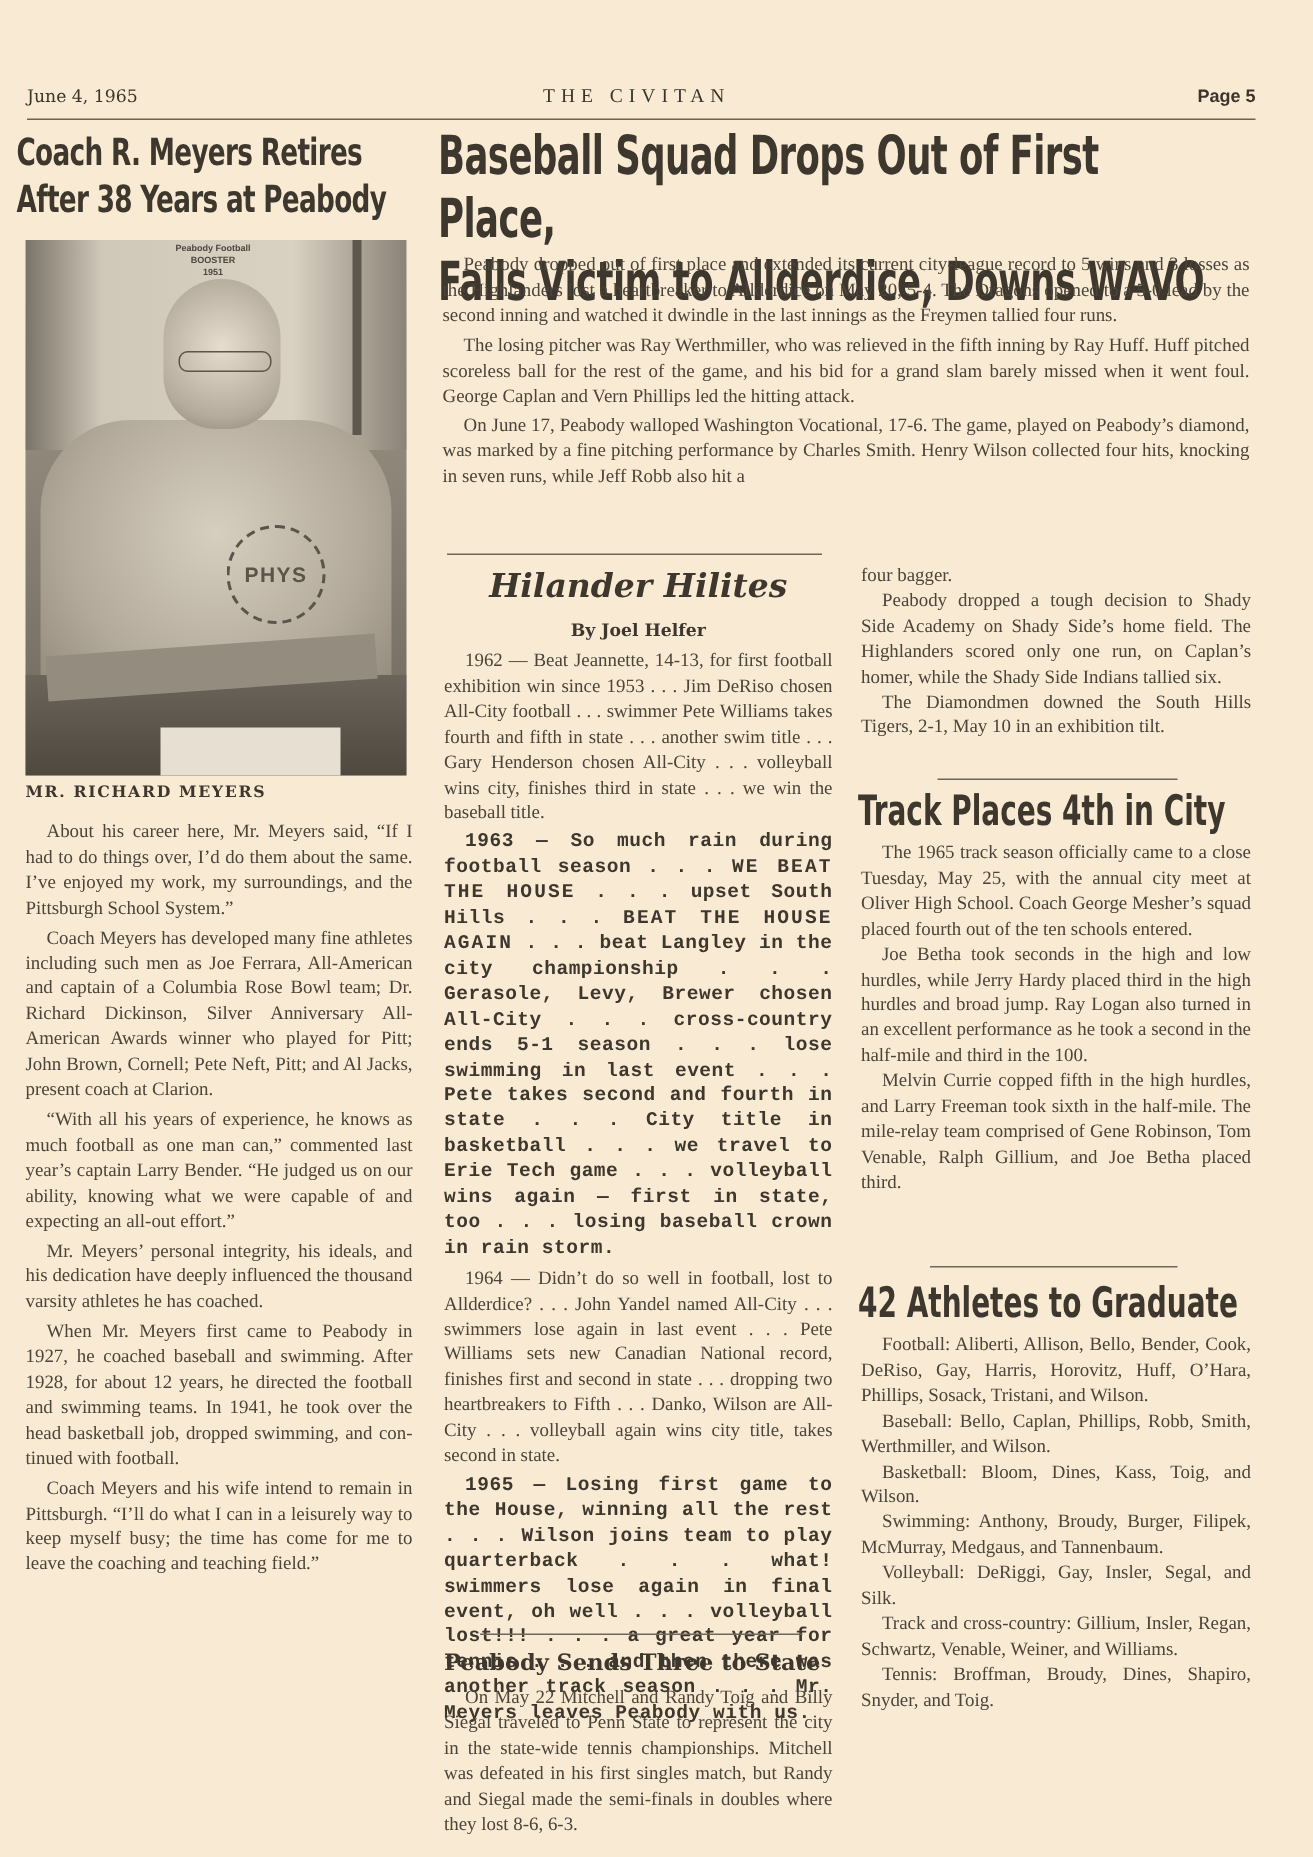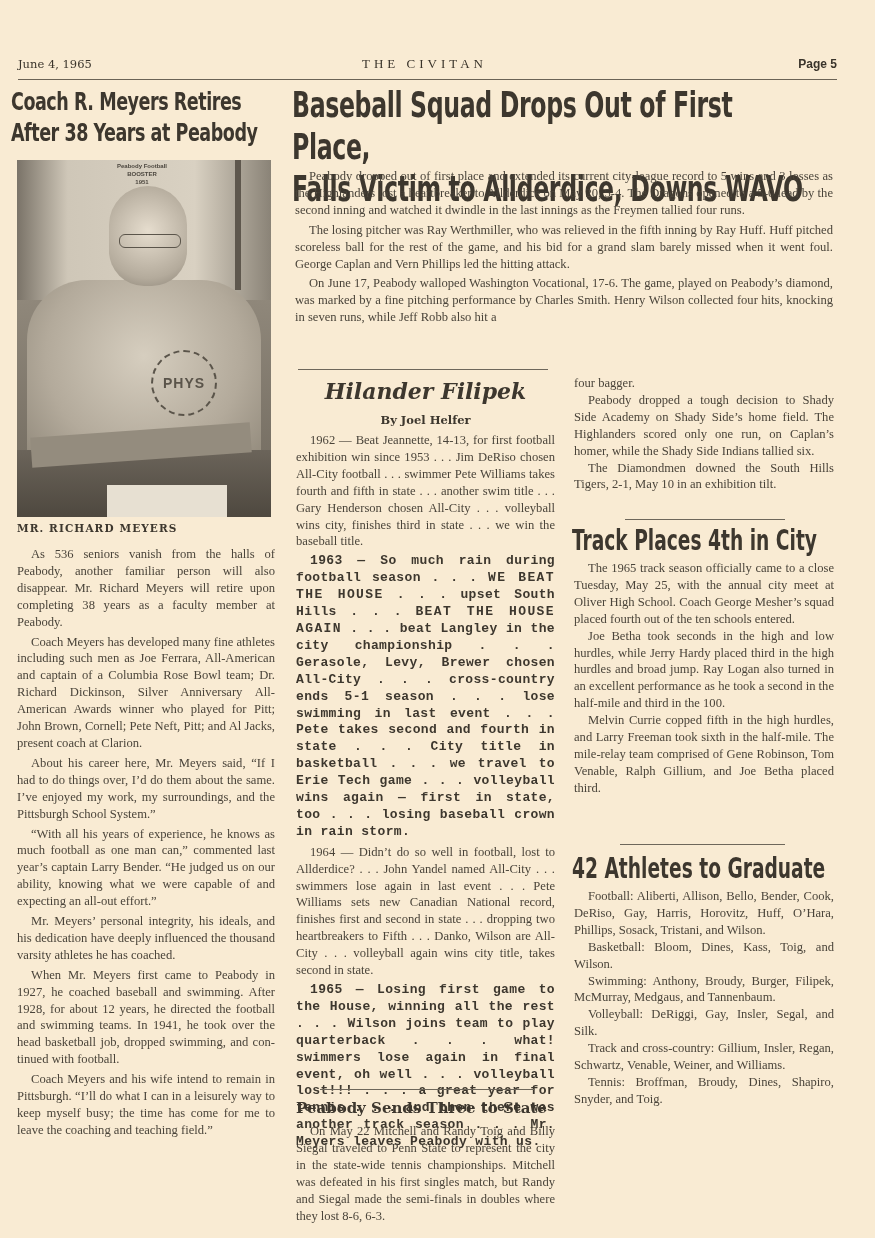--- a/index.html
+++ b/index.html
@@ -119,42 +119,41 @@
     <div class="logo">PHYS ED</div>
     <div class="head"></div>
     <div class="glasses"></div>
     <div class="desk"></div>
     <div class="book"></div>
     <div class="paper"></div>
   </div>
   <div class="caption">MR. RICHARD MEYERS</div>
 
   <div class="col col-left">
-    <p>As 536 seniors vanish from the halls of Peabody, another familiar person will also disappear. Mr. Richard Meyers will retire upon completing 38 years as a faculty member at Peabody.</p>
+    <p>About his career here, Mr. Meyers said, “If I had to do things over, I’d do them about the same. I’ve enjoyed my work, my surroundings, and the Pittsburgh School System.”</p>
     <p>Coach Meyers has developed many fine athletes including such men as Joe Ferrara, All-American and captain of a Columbia Rose Bowl team; Dr. Richard Dickinson, Silver Anniversary All-American Awards winner who played for Pitt; John Brown, Cornell; Pete Neft, Pitt; and Al Jacks, present coach at Clarion.</p>
-    <p>About his career here, Mr. Meyers said, “If I had to do things over, I’d do them about the same. I’ve enjoyed my work, my surroundings, and the Pittsburgh School System.”</p>
     <p>“With all his years of experience, he knows as much football as one man can,” commented last year’s captain Larry Bender. “He judged us on our ability, knowing what we were capable of and expecting an all-out effort.”</p>
     <p>Mr. Meyers’ personal integrity, his ideals, and his dedication have deeply in­fluenced the thousand varsity athletes he has coached.</p>
     <p>When Mr. Meyers first came to Pea­body in 1927, he coached baseball and swimming. After 1928, for about 12 years, he directed the football and swimming teams. In 1941, he took over the head bas­ketball job, dropped swimming, and con­tinued with football.</p>
     <p>Coach Meyers and his wife intend to re­main in Pittsburgh. “I’ll do what I can in a leisurely way to keep myself busy; the time has come for me to leave the coaching and teaching field.”</p>
   </div>
 
   <div class="hl-main condensed">
     <div>Baseball Squad Drops Out of First Place,</div>
     <div>Falls Victim to Allderdice, Downs WAVO</div>
   </div>
   <div class="col col-main-top">
     <p>Peabody dropped out of first place and extended its current city-league record to 5 wins and 3 losses as the Highlanders lost a heartbreaker to Allderdice on May 20, 5-4. The Dragons opened to a 5-0 lead by the second inning and watched it dwindle in the last innings as the Freymen tallied four runs.</p>
     <p>The losing pitcher was Ray Werthmiller, who was relieved in the fifth inning by Ray Huff. Huff pitched scoreless ball for the rest of the game, and his bid for a grand slam barely missed when it went foul. George Caplan and Vern Phillips led the hitting attack.</p>
     <p>On June 17, Peabody walloped Washington Vocational, 17-6. The game, played on Peabody’s diamond, was marked by a fine pitching performance by Charles Smith. Henry Wilson collected four hits, knocking in seven runs, while Jeff Robb also hit a</p>
   </div>
 
   <div class="divider" style="left:298px; top:325px; width:250px;"></div>
 
-  <div class="hilites-title">Hilander Filipek</div>
+  <div class="hilites-title">Hilander Hilites</div>
   <div class="byline">By Joel Helfer</div>
   <div class="col col-mid">
     <p>1962 — Beat Jeannette, 14-13, for first football exhibition win since 1953 . . . Jim DeRiso chosen All-City football . . . swim­mer Pete Williams takes fourth and fifth in state . . . another swim title . . . Gary Henderson chosen All-City . . . volleyball wins city, finishes third in state . . . we win the baseball title.</p>
     <p class="mono-bold"><span>1963 — So much rain during football season . . . </span><span class="caps">WE BEAT THE HOUSE</span><span> . . . upset South Hills . . . </span><span class="caps">BEAT THE HOUSE AGAIN</span><span> . . . beat Langley in the city championship . . . Gerasole, Levy, Brewer chosen All-City . . . cross-coun­try ends 5-1 season . . . lose swimming in last event . . . Pete takes second and fourth in state . . . City title in basket­ball . . . we travel to Erie Tech game . . . volleyball wins again — first in state, too . . . losing baseball crown in rain storm.</span></p>
     <p>1964 — Didn’t do so well in football, lost to Allderdice? . . . John Yandel named All-City . . . swimmers lose again in last event . . . Pete Williams sets new Canadian National record, finishes first and second in state . . . dropping two heartbreakers to Fifth . . . Danko, Wilson are All-City . . . volleyball again wins city title, takes second in state.</p>
     <p class="mono-bold">1965 — Losing first game to the House, winning all the rest . . . Wilson joins team to play quarterback . . . what! swimmers lose again in final event, oh well . . . volleyball lost!!! . . . a great year for tennis . . . and then there was another track season . . . Mr. Meyers leaves Peabody with us.</p>
   </div>
 
   <div class="divider" style="left:320px; top:1045px; width:215px;"></div>
   <div class="state-title">Peabody Sends Three to State</div>
@@ -175,20 +174,21 @@
     <p>The 1965 track season officially came to a close Tuesday, May 25, with the annual city meet at Oliver High School. Coach George Mesher’s squad placed fourth out of the ten schools entered.</p>
     <p>Joe Betha took seconds in the high and low hurdles, while Jerry Hardy placed third in the high hurdles and broad jump. Ray Logan also turned in an excellent performance as he took a second in the half-mile and third in the 100.</p>
     <p>Melvin Currie copped fifth in the high hurdles, and Larry Freeman took sixth in the half-mile. The mile-relay team com­prised of Gene Robinson, Tom Venable, Ralph Gillium, and Joe Betha placed third.</p>
   </div>
 
   <div class="divider" style="left:620px; top:800px; width:165px;"></div>
 
   <div class="grad-hl condensed">42 Athletes to Graduate</div>
   <div class="col col-grad">
     <p><span>Football</span>: <span>Aliberti, Allison, Bello, Bend­er, Cook, DeRiso, Gay, Harris, Horovitz, Huff, O’Hara, Phillips, Sosack, Tristani, and Wilson.</span></p>
+    <p><span>Baseball</span>: <span>Bello, Caplan, Phillips, Robb, Smith, Werthmiller, and Wilson.</span></p>
     <p><span>Basketball</span>: <span>Bloom, Dines, Kass, Toig, and Wilson.</span></p>
     <p><span>Swimming</span>: <span>Anthony, Broudy, Burger, Filipek, McMurray, Medgaus, and Tan­nenbaum.</span></p>
     <p><span>Volleyball</span>: <span>DeRiggi, Gay, Insler, Segal, and Silk.</span></p>
     <p><span>Track and cross-country</span>: <span>Gillium, Ins­ler, Regan, Schwartz, Venable, Weiner, and Williams.</span></p>
     <p><span>Tennis</span>: <span>Broffman, Broudy, Dines, Shapiro, Snyder, and Toig.</span></p>
   </div>
 
 </div>
 
 </body></html>

